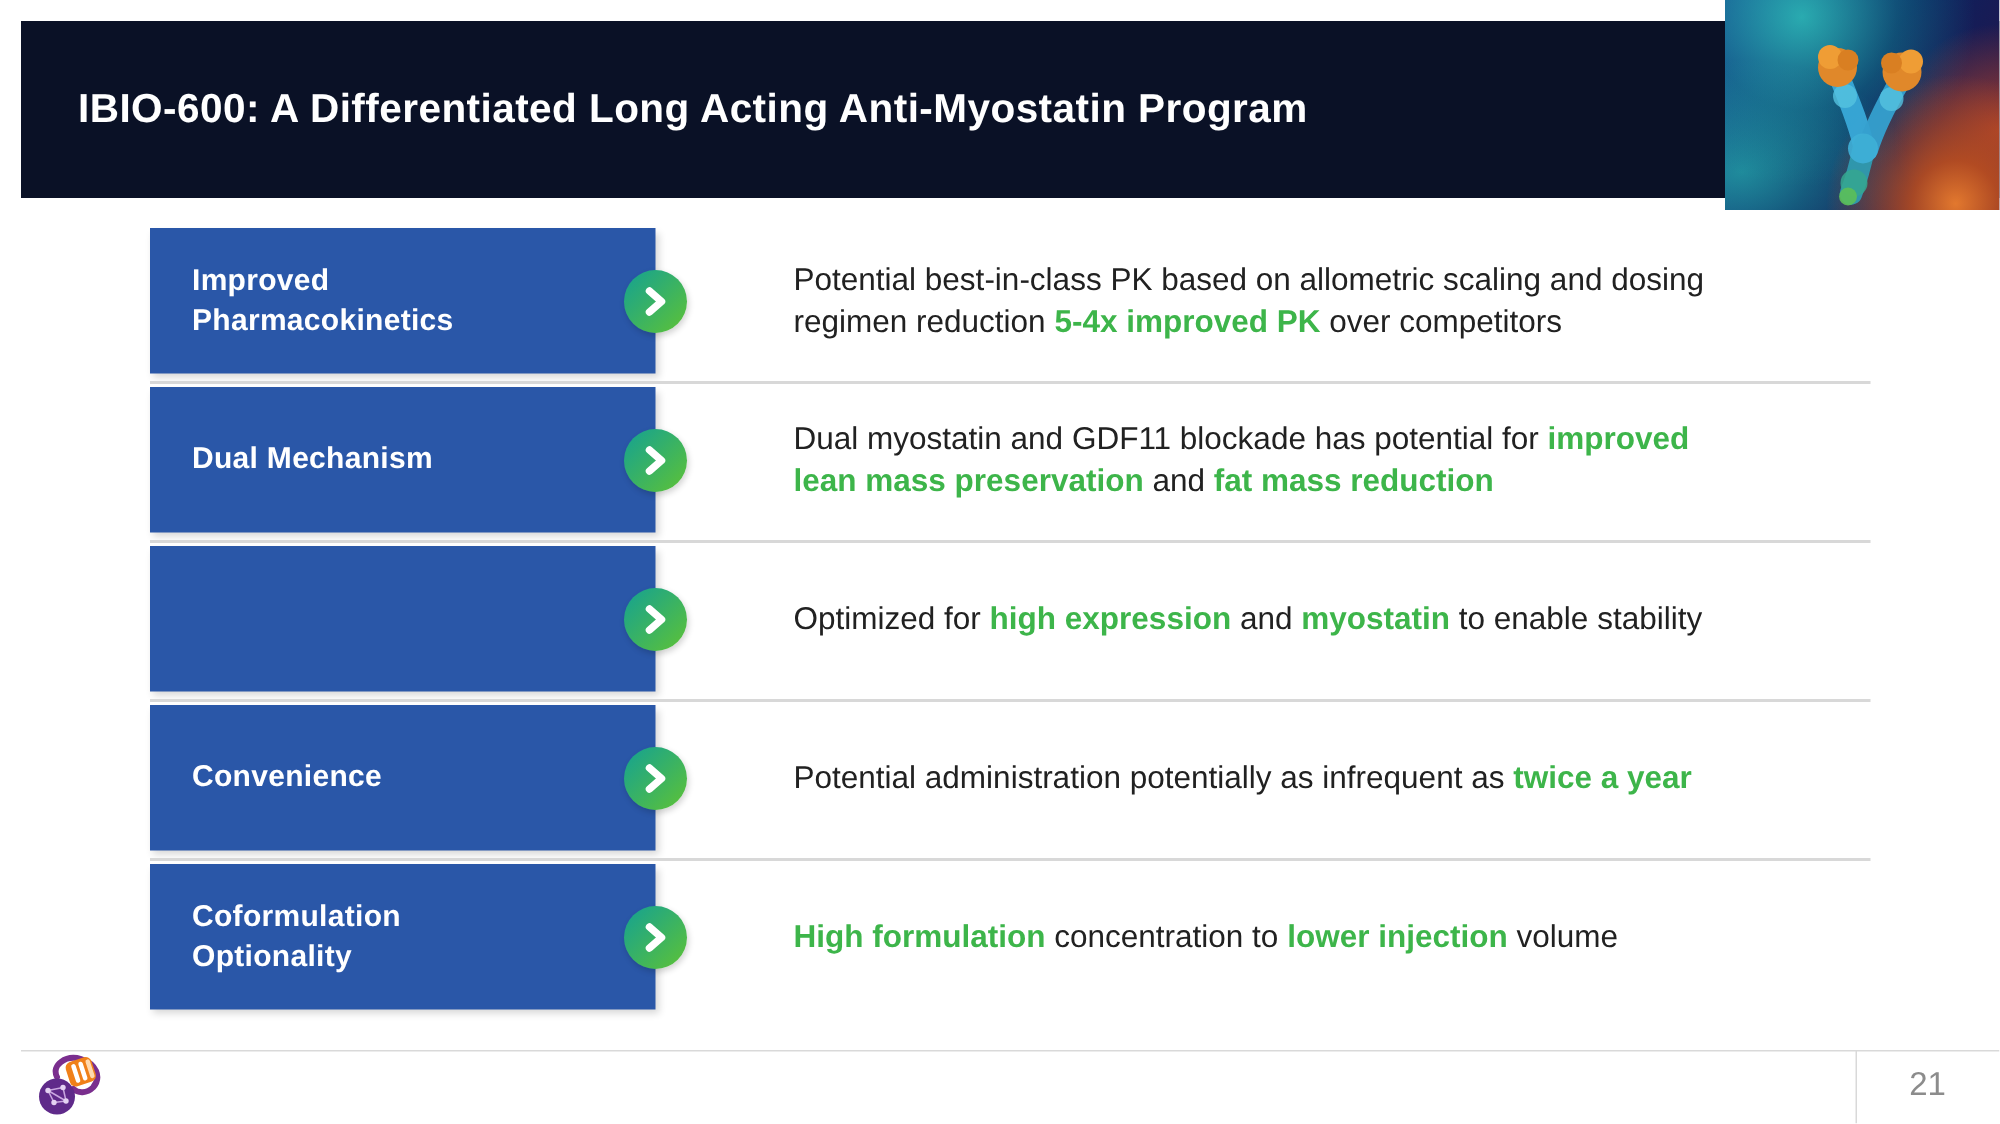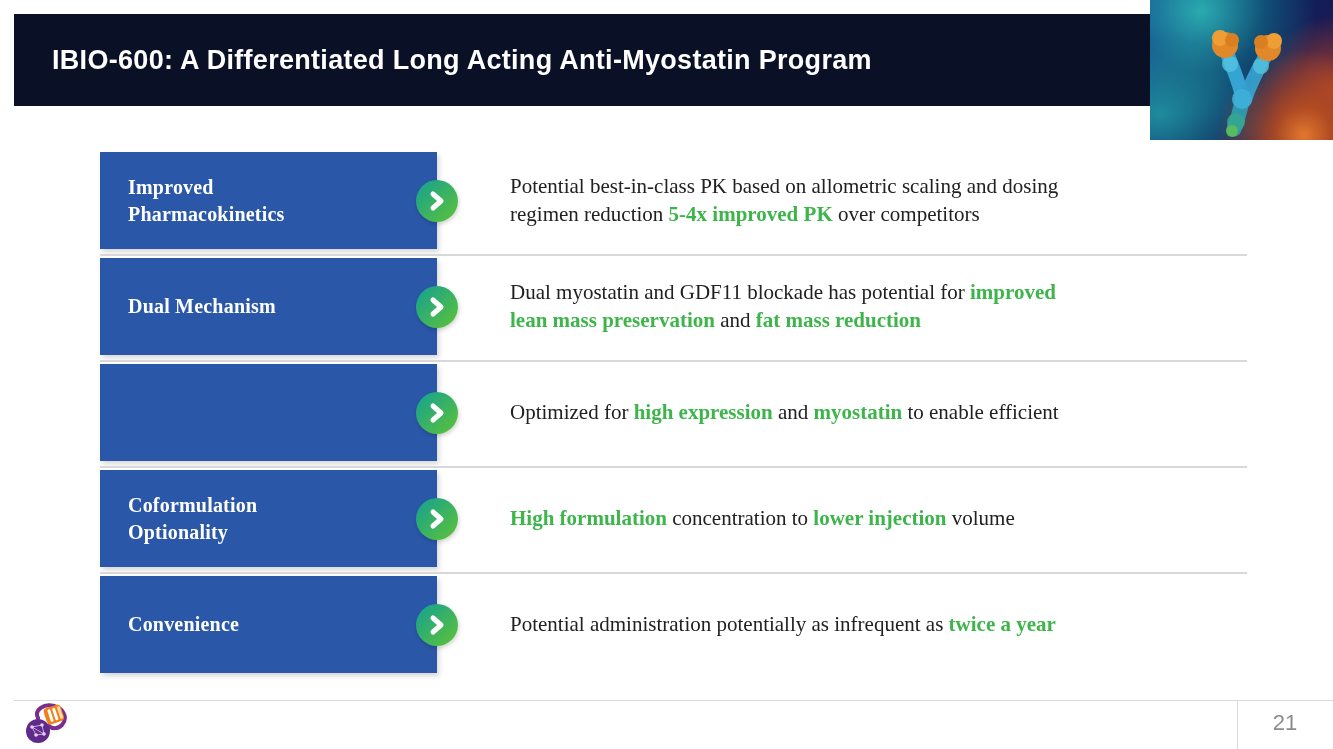--- a/index.html
+++ b/index.html
@@ -6,62 +6,62 @@
   body {
     width:1333px; height:749px; position:relative; overflow:hidden;
     background:#ffffff;
     font-family:"Liberation Sans", sans-serif;
     --header-bg:#0A1126; --box-blue:#2A57A8; --accent-green:#3DB54A;
     --circ-a:#17A38F; --circ-b:#57BF3E; --divider:#D8D8D8;
   }
 
   
   .header {
-    position:absolute; left:14px; top:14px; right:0; height:92px;
+    position:absolute; left:14px; top:14px; right:0; height:118px;
     background:var(--header-bg);
   }
   .title {
     position:absolute; left:38px; top:50%; transform:translateY(-50%);
     color:#ffffff; font-size:27px; font-weight:bold; letter-spacing:.3px;
     white-space:nowrap;
   }
   .molecule {
     position:absolute; top:0; right:0; width:183px; height:140px; z-index:2;
     background:
       radial-gradient(circle at 84% 97%, rgba(235,125,45,.95) 0%, rgba(190,80,30,.85) 14%, rgba(150,50,30,0) 42%),
       radial-gradient(circle at 100% 62%, rgba(205,75,35,.75) 0%, rgba(150,50,30,0) 35%),
       radial-gradient(ellipse at 28% 8%, rgba(55,235,205,.65) 0%, rgba(30,175,165,.32) 34%, rgba(0,60,120,0) 62%),
       radial-gradient(ellipse at 6% 82%, rgba(45,215,190,.55) 0%, rgba(30,150,150,0) 46%),
       linear-gradient(120deg, #16418f 0%, #0a2260 48%, #2a1246 100%);
   }
   .molecule svg { position:absolute; inset:0; }
 
   
-  .rows { position:absolute; left:100px; top:152px; width:1147px;font-family:Liberation Serif, serif; }
+  .rows { position:absolute; left:100px; top:152px; width:1147px; }
   .row { position:relative; height:97px; margin-bottom:9px; display:flex; align-items:center; }
   .row:not(:last-child)::after {
     content:""; position:absolute; left:0; bottom:-7px; width:100%; height:2px;
     background:var(--divider);
   }
   .box {
     flex:0 0 337px; width:337px; height:97px; background:var(--box-blue);
     display:flex; align-items:center; box-sizing:border-box;
     padding-left:28px; padding-right:46px; position:relative;
     box-shadow:2px 3px 5px rgba(0,0,0,.16);
   }
   .box-label { color:#ffffff; font-size:20px; font-weight:bold; line-height:1.32; letter-spacing:.2px; }
   .circle {
     position:absolute; right:-21px; top:50%; transform:translateY(-50%);
     width:42px; height:42px; border-radius:50%;
     background:linear-gradient(135deg, var(--circ-a) 5%, var(--circ-b) 90%);
     display:flex; align-items:center; justify-content:center;
     box-shadow:1px 2px 4px rgba(0,0,0,.18);
   }
   .desc {
-    margin-left:73px; width:760px; font-size:21px; color:#212121; line-height:1.33;
+    margin-left:92px; width:760px; font-size:21px; color:#212121; line-height:1.33;
   }
   .hl { color:var(--accent-green); font-weight:bold; }
 
   
   .footer-line { position:absolute; left:14px; right:0; top:700px; height:1px; background:#D9D9D9; }
   .page-divider { position:absolute; left:1237px; top:700px; width:1px; height:49px; background:#D9D9D9; }
   .page-number {
     position:absolute; left:1237px; top:700px; width:96px; height:46px;
     display:flex; align-items:center; justify-content:center;
     color:#8C8C8C; font-size:22px;
@@ -122,45 +122,45 @@
   </div>
 
   <div class="row">
     <div class="box">
       <div class="circle">
         <svg width="20" height="22" viewBox="0 0 20 22">
           <path d="M6 4 L14 11 L6 18" stroke="#ffffff" stroke-width="5" fill="none" stroke-linecap="round" stroke-linejoin="round"></path>
         </svg>
       </div>
     </div>
-    <div class="desc"><span>Optimized for </span><span class="hl">high expression</span><span> and </span><span class="hl">myostatin</span><span> to enable efficient</span><br></div>
+    <div class="desc"><span>Optimized for </span><span class="hl">high expression</span><span> and </span><span class="hl">myostatin</span><span> to enable stability</span><br></div>
+  </div>
+
+  <div class="row">
+    <div class="box">
+      <div class="box-label">Convenience</div>
+      <div class="circle">
+        <svg width="20" height="22" viewBox="0 0 20 22">
+          <path d="M6 4 L14 11 L6 18" stroke="#ffffff" stroke-width="5" fill="none" stroke-linecap="round" stroke-linejoin="round"></path>
+        </svg>
+      </div>
+    </div>
+    <div class="desc"><span>Potential administration potentially as infrequent as </span><span class="hl">twice a year</span></div>
   </div>
 
   <div class="row">
     <div class="box">
       <div class="box-label">Coformulation<br>Optionality</div>
       <div class="circle">
         <svg width="20" height="22" viewBox="0 0 20 22">
           <path d="M6 4 L14 11 L6 18" stroke="#ffffff" stroke-width="5" fill="none" stroke-linecap="round" stroke-linejoin="round"></path>
         </svg>
       </div>
     </div>
     <div class="desc"><span class="hl">High formulation</span><span> concentration to </span><span class="hl">lower injection</span><span> volume</span></div>
-  </div>
-
-  <div class="row">
-    <div class="box">
-      <div class="box-label">Convenience</div>
-      <div class="circle">
-        <svg width="20" height="22" viewBox="0 0 20 22">
-          <path d="M6 4 L14 11 L6 18" stroke="#ffffff" stroke-width="5" fill="none" stroke-linecap="round" stroke-linejoin="round"></path>
-        </svg>
-      </div>
-    </div>
-    <div class="desc"><span>Potential administration potentially as infrequent as </span><span class="hl">twice a year</span></div>
   </div>
 </div>
 
 <div class="footer-line"></div>
 <div class="page-divider"></div>
 <div class="page-number">21</div>
 
 <svg class="logo" viewBox="0 0 46 44">
 
   <path d="M14 16 C10 8 20 1 30 4 C40 7 44 16 38 23 C34 27 28 27 25 24" stroke="#7a2e8e" stroke-width="4" fill="none" stroke-linecap="round"></path>

